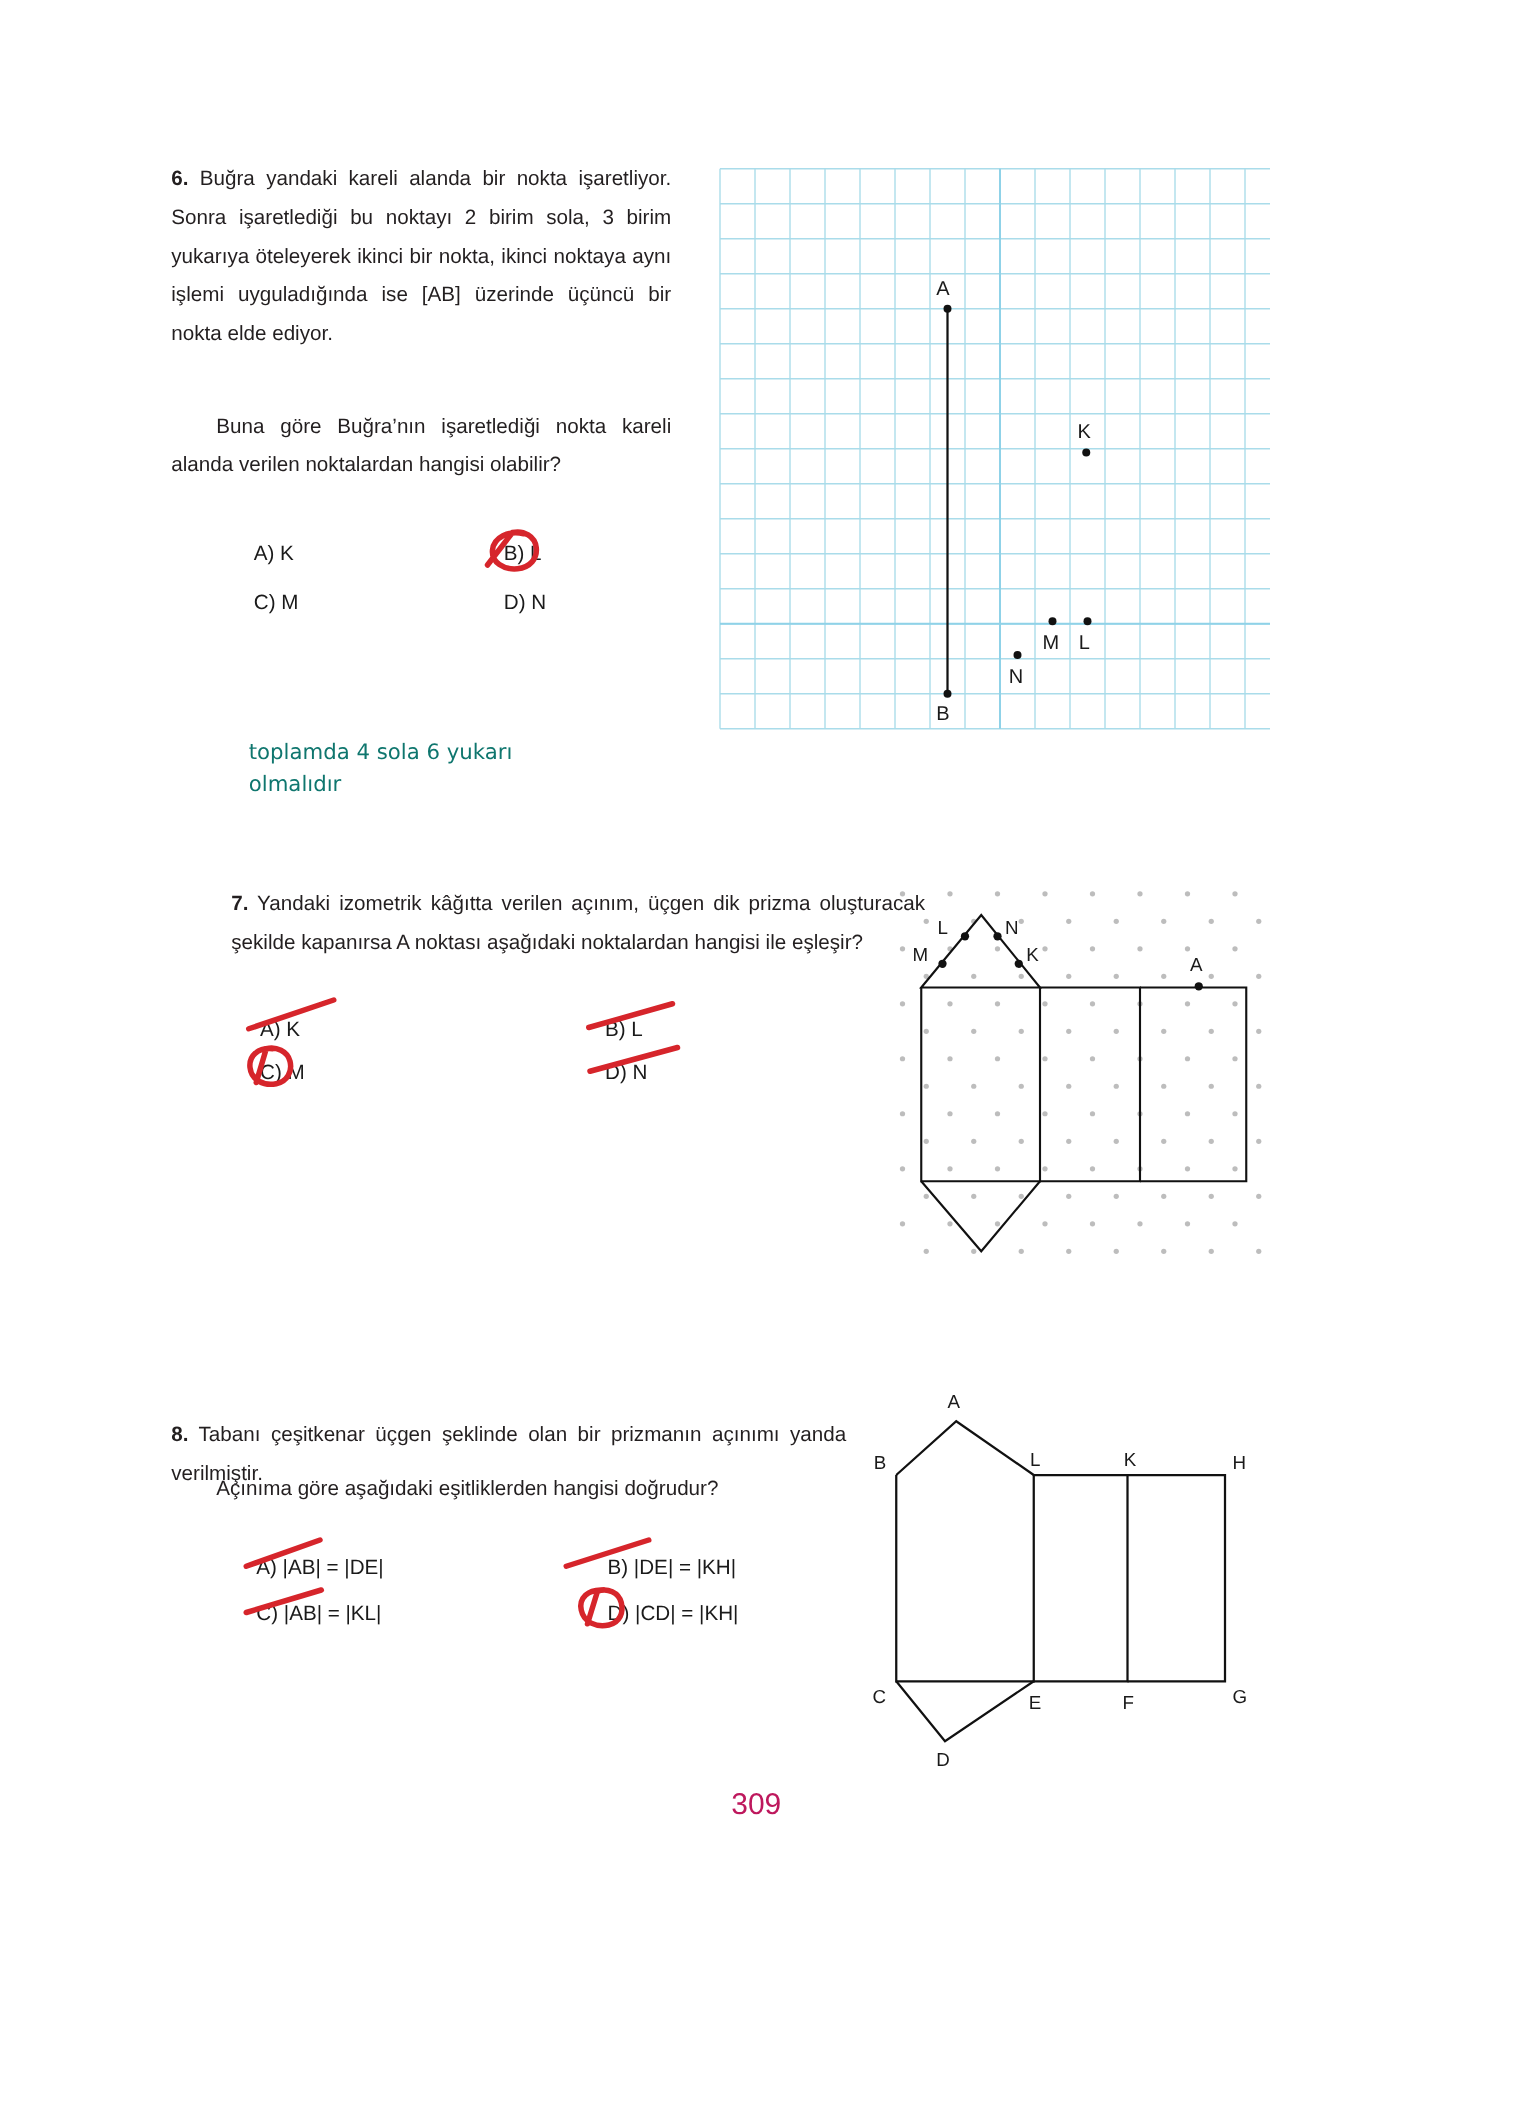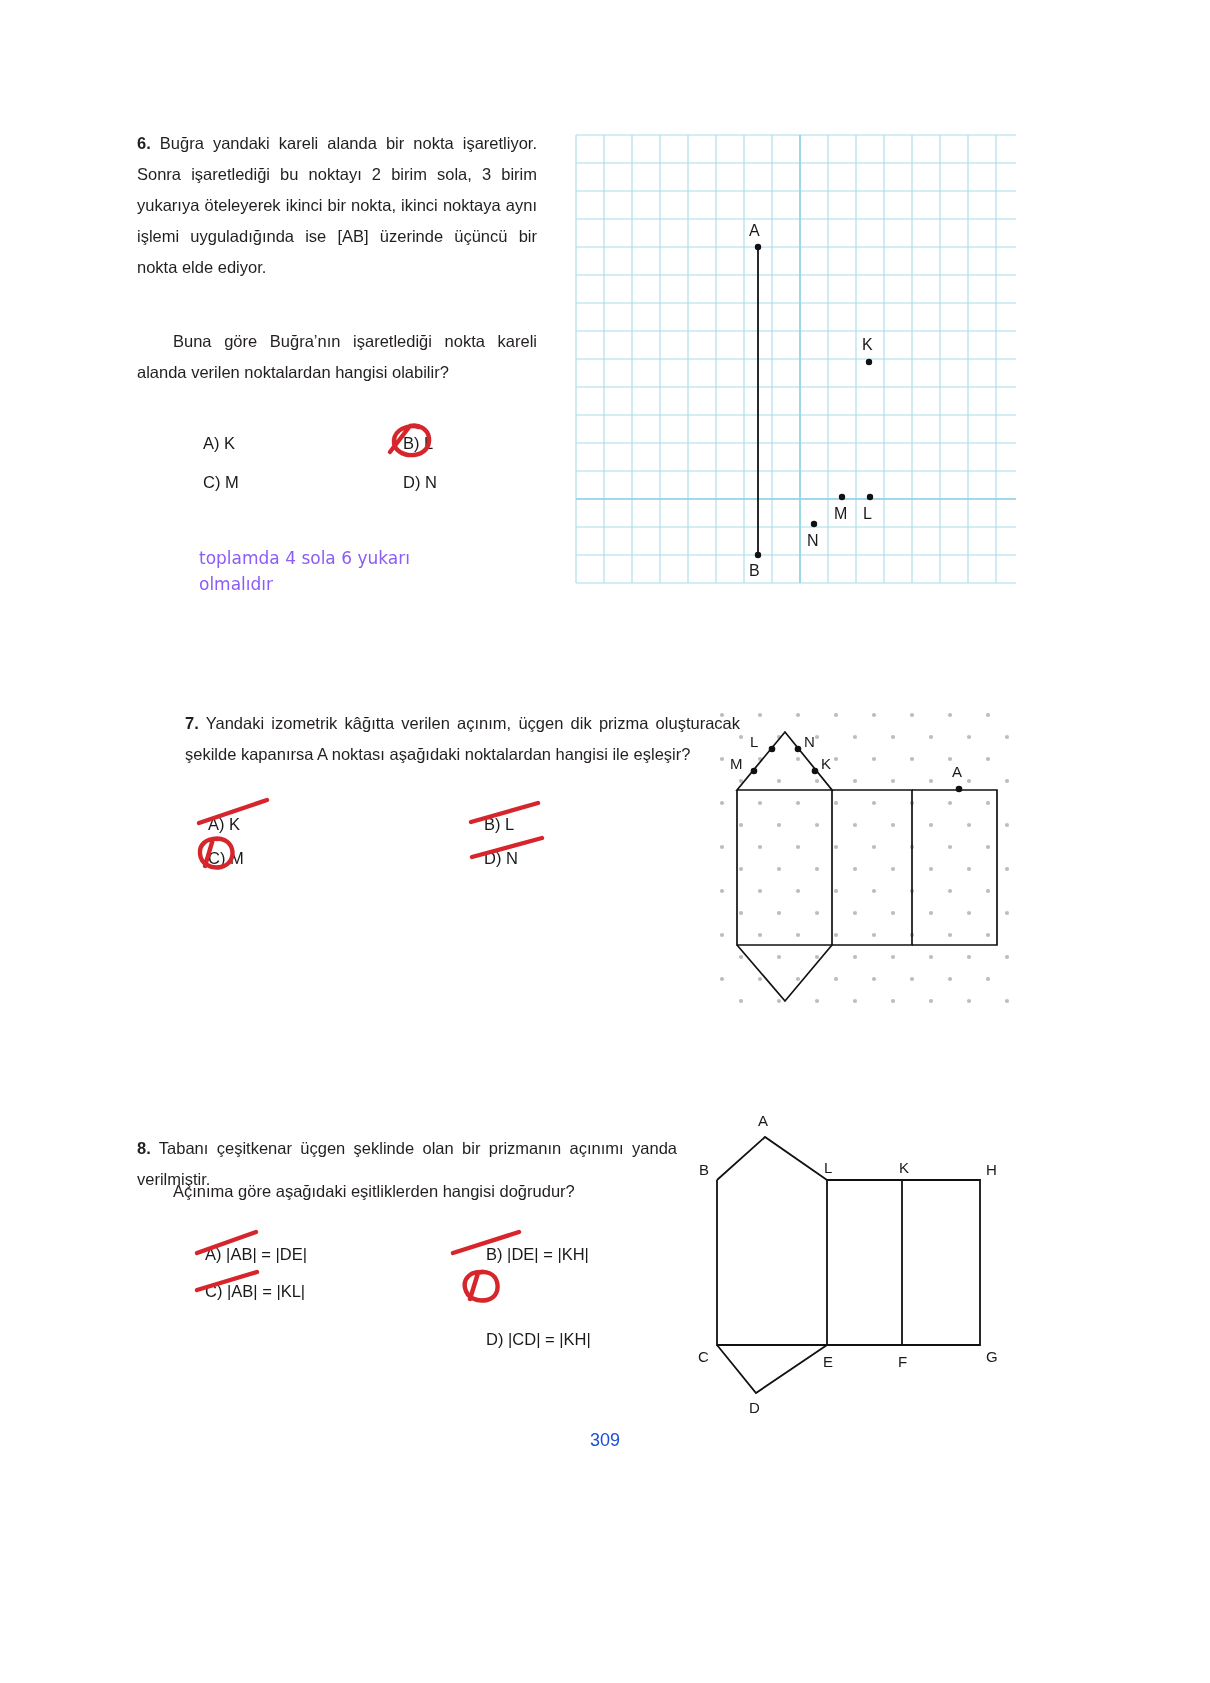--- a/index.html
+++ b/index.html
@@ -8,26 +8,26 @@
 
   
   .qtext{position:absolute;font-size:16.5px;line-height:31px;text-align:justify;color:#231f20;}
   .qtext .num{font-weight:bold;}
   .indent{display:inline-block;width:36px;}
 
   .opts{position:absolute;font-size:16.5px;line-height:38px;}
   .opt{position:absolute;white-space:nowrap;}
 
   
-  .rednote{position:absolute;color:#8b5cf6;font-size:17px;line-height:26px;font-family:"DejaVu Sans",sans-serif;}
+  .rednote{position:absolute;color:#0f766e;font-size:17px;line-height:26px;font-family:"DejaVu Sans",sans-serif;margin-top:44px;}
   .redlayer{position:absolute;left:0;top:0;width:1210px;height:1683px;pointer-events:none;}
 
   
   .gridbox{position:absolute;}
-  .pagenum{position:absolute;width:100%;text-align:center;font-size:18px;color:#1d4ed8;}
+  .pagenum{position:absolute;width:100%;text-align:center;font-size:24px;color:#be185d;}
   svg{display:block;overflow:visible;}
   text{font-family:"Liberation Sans",sans-serif;fill:#1a1a1a;}
 </style>
 </head>
 <body>
 
 <div class="page">
 
   <div class="qtext" style="left:137px;top:128px;width:400px;">
     <span class="num">6.</span>
@@ -312,21 +312,21 @@
       <span>|AB| = |DE|</span>
     </div>
     <div class="opt" style="left:486px;top:1235px;">
       <span>B)</span>
       <span>|DE| = |KH|</span>
     </div>
     <div class="opt" style="left:205px;top:1272px;">
       <span>C)</span>
       <span>|AB| = |KL|</span>
     </div>
-    <div class="opt" style="left:486px;top:1320px;text-align:center;">
+    <div class="opt" style="left:486px;top:1272px;text-align:center;">
       <span>D)</span>
       <span>|CD| = |KH|</span>
     </div>
   </div>
 
   <div class="gridbox" style="left:690px;top:1105px;">
     <svg width="320" height="310" viewBox="0 0 320 310">
       <g fill="none" stroke="#111" stroke-width="1.8">
 
         <path d="M 27 75 L 75 32 L 137 75"></path>

